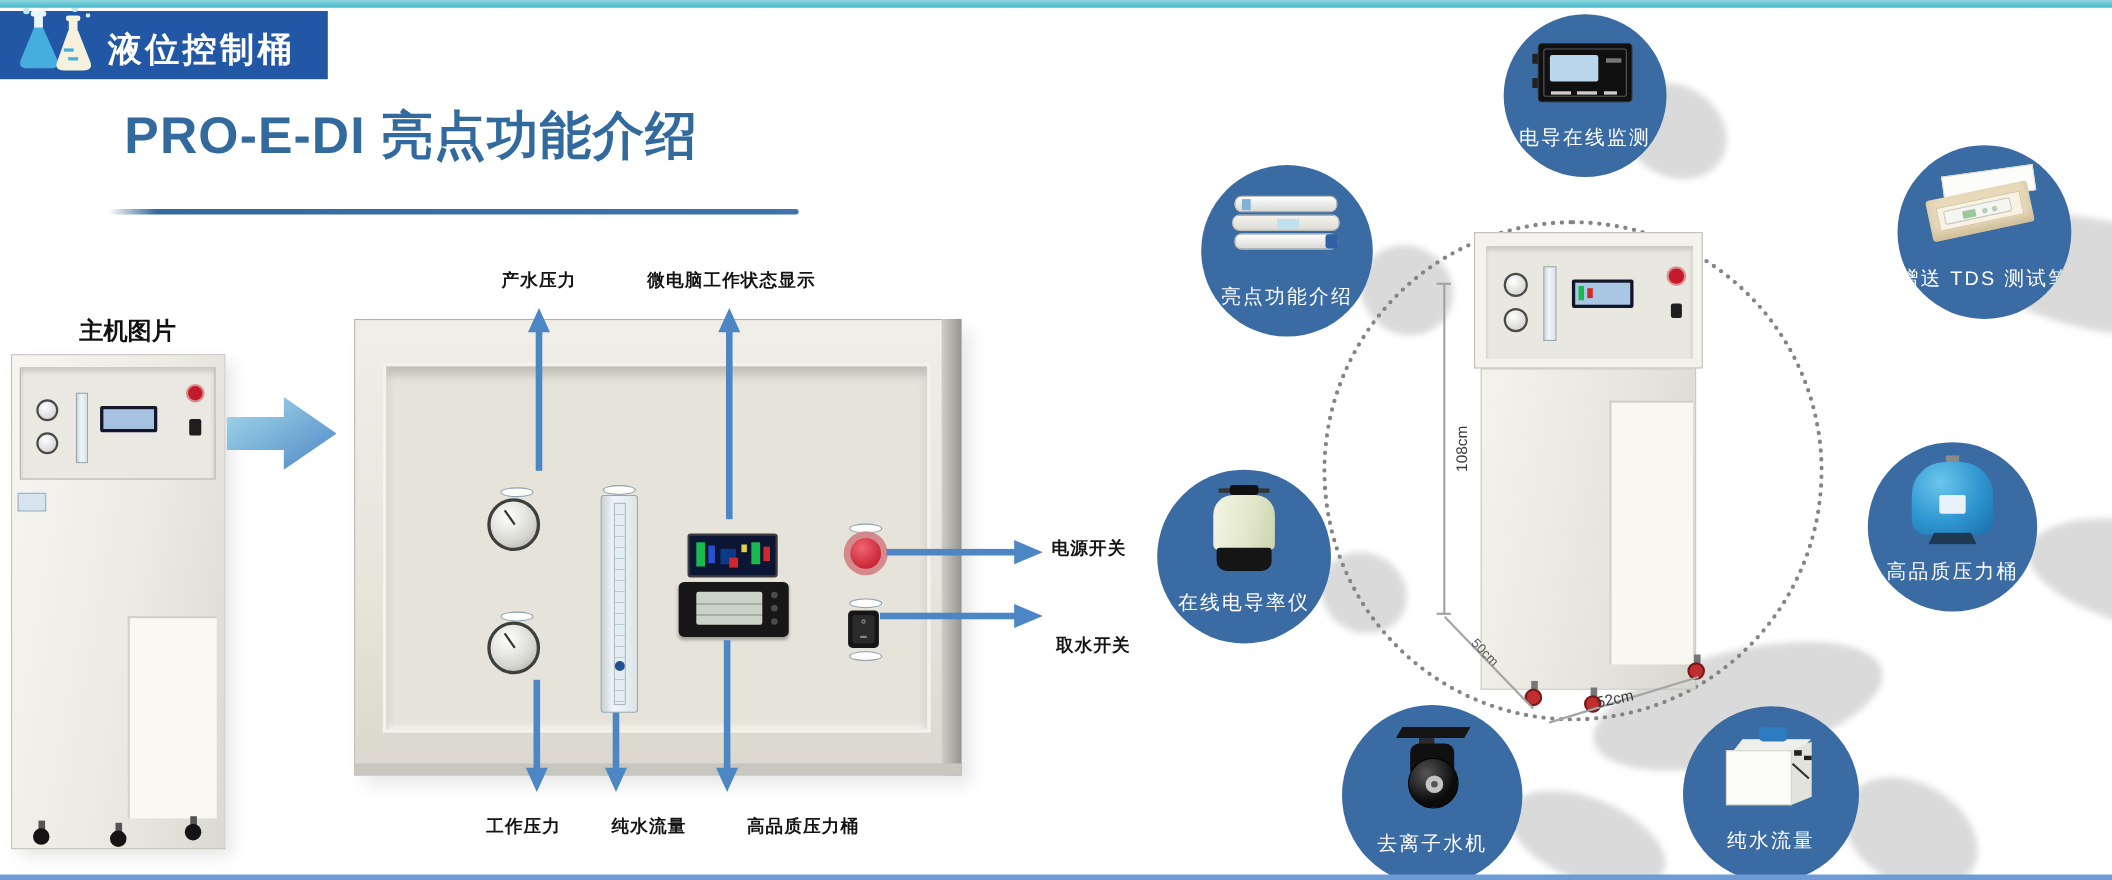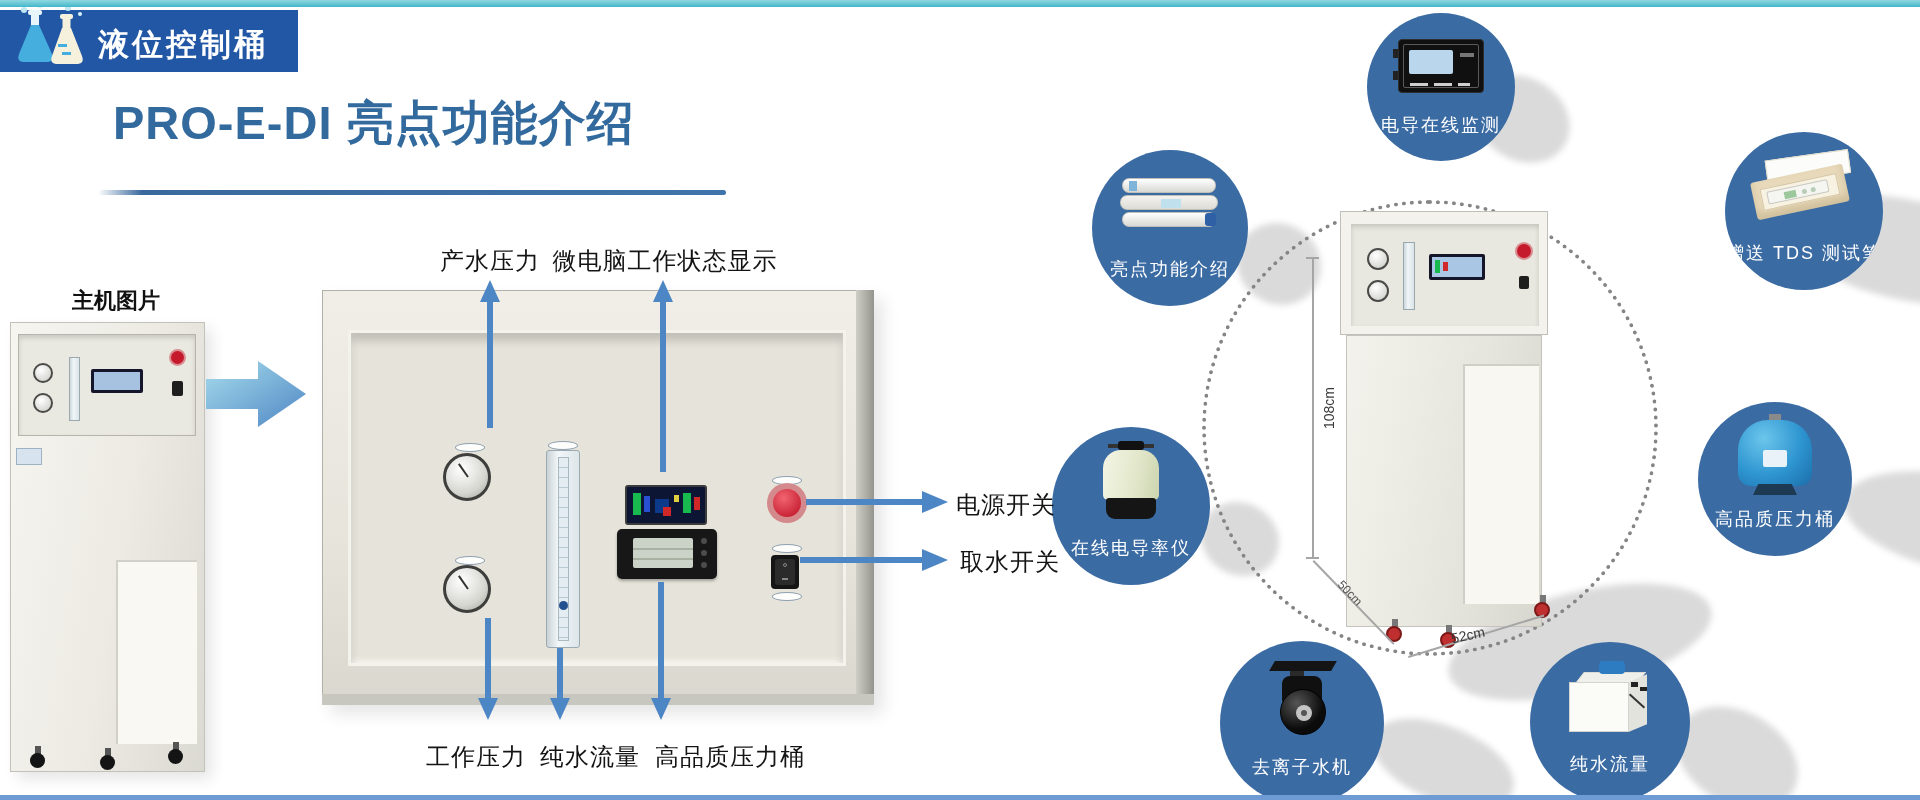--- a/index.html
+++ b/index.html
@@ -1,19 +1,19 @@
 <!DOCTYPE html>
 <html><head>
 <meta charset="utf-8">
 <style>
   *{margin:0;padding:0;box-sizing:border-box}
   html,body{width:1920px;height:800px;overflow:hidden;background:#fff;
     font-family:"Liberation Sans","DejaVu Sans",sans-serif;position:relative}
   .abs{position:absolute}
-  .lbl{position:absolute;font-size:24px;font-weight:400;color:#141414;text-align:center;
+  .lbl{position:absolute;font-size:16px;font-weight:700;color:#141414;text-align:center;
        letter-spacing:1px;z-index:6;white-space:nowrap}
   .aline{position:absolute;background:#4d86c4;z-index:5}
   .head{position:absolute;width:0;height:0;z-index:5}
   .head.up{border-left:10px solid transparent;border-right:10px solid transparent;border-bottom:22px solid #4d86c4}
   .head.down{border-left:10px solid transparent;border-right:10px solid transparent;border-top:22px solid #4d86c4}
   .head.right{border-top:11px solid transparent;border-bottom:11px solid transparent;border-left:26px solid #4d86c4}
   .oval{position:absolute;width:30px;height:9px;border:1px solid #8fa0b0;border-radius:50%;background:#fdfdfb}
   .pgauge{position:absolute;width:48px;height:48px;border-radius:50%;border:3px solid #3e3e3c;
           background:radial-gradient(circle at 38% 32%,#ffffff,#d6d6d0 62%,#a0a09a)}
   .pgauge::after{content:"";position:absolute;left:50%;top:50%;width:2px;height:16px;background:#333;
@@ -184,21 +184,21 @@
 <div class="aline" style="left:485px;top:618px;width:6px;height:82px"></div>
 <div class="head down" style="left:478px;top:698px"></div>
 <div class="aline" style="left:557px;top:648px;width:6px;height:52px"></div>
 <div class="head down" style="left:550px;top:698px"></div>
 <div class="aline" style="left:658px;top:582px;width:6px;height:118px"></div>
 <div class="head down" style="left:651px;top:698px"></div>
 
 <div class="lbl" style="left:410px;top:245px;width:160px">产水压力</div>
 <div class="lbl" style="left:545px;top:245px;width:240px">微电脑工作状态显示</div>
 <div class="lbl" style="left:956px;top:489px;text-align:right">电源开关</div>
-<div class="lbl" style="left:960px;top:546px;text-align:center">取水开关</div>
+<div class="lbl" style="left:960px;top:577px;text-align:center">取水开关</div>
 <div class="lbl" style="left:396px;top:741px;width:160px">工作压力</div>
 <div class="lbl" style="left:505px;top:741px;width:170px">纯水流量</div>
 <div class="lbl" style="left:640px;top:741px;width:180px">高品质压力桶</div>
 
 <div class="shadow" style="left:1472px;top:78px;width:100px;height:82px;transform:rotate(32deg)"></div>
 <div class="shadow" style="left:1782px;top:200px;width:250px;height:100px;transform:rotate(12deg)"></div>
 <div class="shadow" style="left:1236px;top:224px;width:86px;height:80px;transform:rotate(35deg)"></div>
 <div class="shadow" style="left:1200px;top:503px;width:80px;height:72px;transform:rotate(30deg)"></div>
 <div class="shadow" style="left:1842px;top:476px;width:230px;height:95px;transform:rotate(12deg)"></div>
 <div class="shadow" style="left:1368px;top:726px;width:150px;height:75px;transform:rotate(22deg)"></div>

